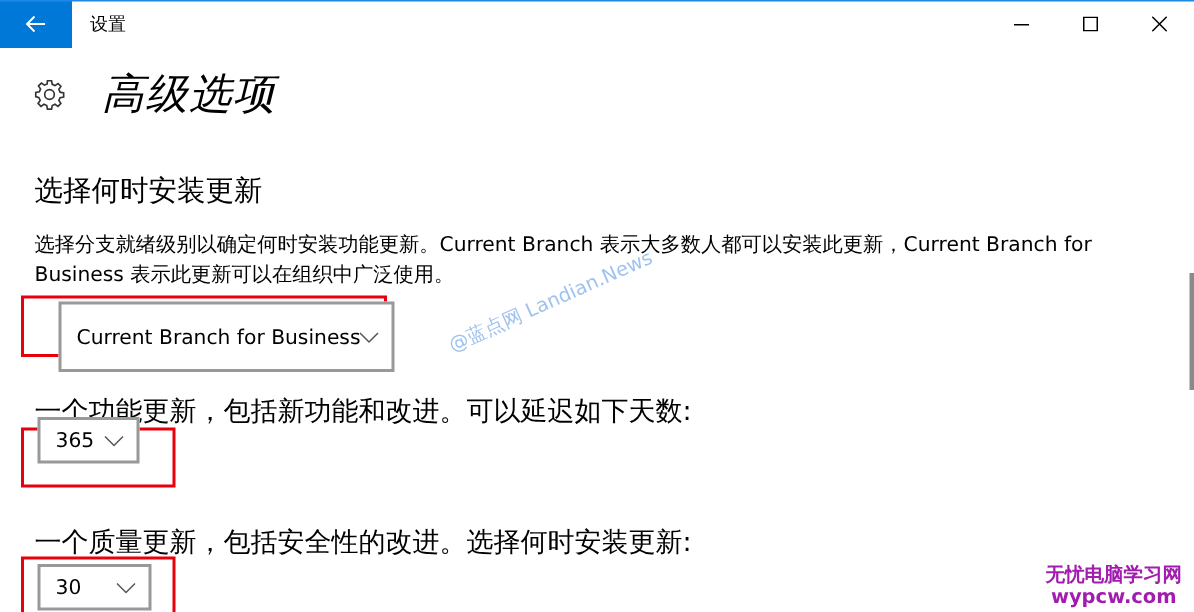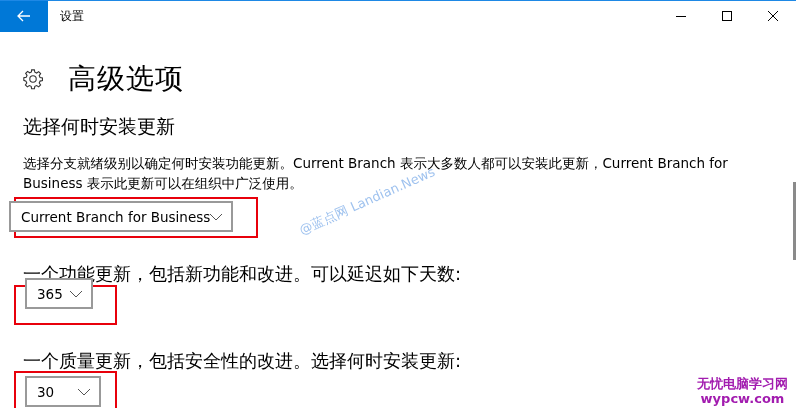--- a/index.html
+++ b/index.html
@@ -11,21 +11,21 @@
   .titlebar { position: absolute; left: 0; top: 0; width: 796px; height: 32px; }
   .back-btn {
     position: absolute; left: 0; top: 0; width: 48px; height: 32px; background: #0078d7;
     display: flex; align-items: center; justify-content: center; color: #fff; cursor: pointer;
   }
   .title-text { position: absolute; left: 60px; top: 8px; font-size: 12px; }
   .win-ctrl {
     position: absolute; top: 0; width: 46px; height: 32px;
     display: flex; align-items: center; justify-content: center; cursor: pointer;
   }
-  .page-header { position: absolute; left: 22px; top: 60px; display: flex; align-items: center; }
+  .page-header { position: absolute; left: 22px; top: 44px; display: flex; align-items: center; font-style: italic; }
   .gear { width: 22px; height: 22px; margin-right: 24px; }
   .page-title { font-size: 28px; font-weight: normal; letter-spacing: 1px; }
   .section-title { position: absolute; left: 23px; top: 114px; font-size: 19px; }
   .desc { position: absolute; left: 23px; top: 153px; width: 760px; font-size: 13.5px; line-height: 20px; }
   .label { position: absolute; left: 23px; font-size: 18px; }
   .hl { position: absolute; border: 2px solid #e8000b; box-sizing: border-box; }
   .dropdown {
     position: absolute; border: 2px solid #999; box-sizing: border-box; background: #fff;
     display: flex; align-items: center; font-size: 13.5px; padding-left: 10px; cursor: pointer;
   }
@@ -75,21 +75,21 @@
       <path d="M10.5 2h3l.5 2.6 2 .9 2.2-1.5 2.1 2.1-1.5 2.2.9 2 2.6.5v3l-2.6.5-.9 2 1.5 2.2-2.1 2.1-2.2-1.5-2 .9-.5 2.6h-3l-.5-2.6-2-.9-2.2 1.5-2.1-2.1 1.5-2.2-.9-2L2 13.5v-3l2.6-.5.9-2L4 5.8l2.1-2.1 2.2 1.5 2-.9z"></path>
     </g>
   </svg>
   <div class="page-title">高级选项</div>
 </div>
 
 <div class="section-title">选择何时安装更新</div>
 <div class="desc">选择分支就绪级别以确定何时安装功能更新。Current Branch 表示大多数人都可以安装此更新，Current Branch for Business 表示此更新可以在组织中广泛使用。</div>
 
 <div class="hl" style="left:14px;top:197px;width:244px;height:41px"></div>
-<div class="dropdown" style="left:9px;top:201px;width:224px;height:31px">
+<div class="dropdown" style="left:39px;top:201px;width:224px;height:47px">
   <span>Current Branch for Business</span>
   <svg class="chev" viewBox="0 0 14 8">
       <path d="M1 1 L7 7 L13 1" stroke="#555" fill="none"></path>
     </svg>
 </div>
 
 <div class="label" style="top:262px">一个功能更新，包括新功能和改进。可以延迟如下天数:</div>
 <div class="hl" style="left:14px;top:285px;width:103px;height:40px"></div>
 <div class="dropdown" style="left:25px;top:278px;width:68px;height:31px">
   <span>365</span>

